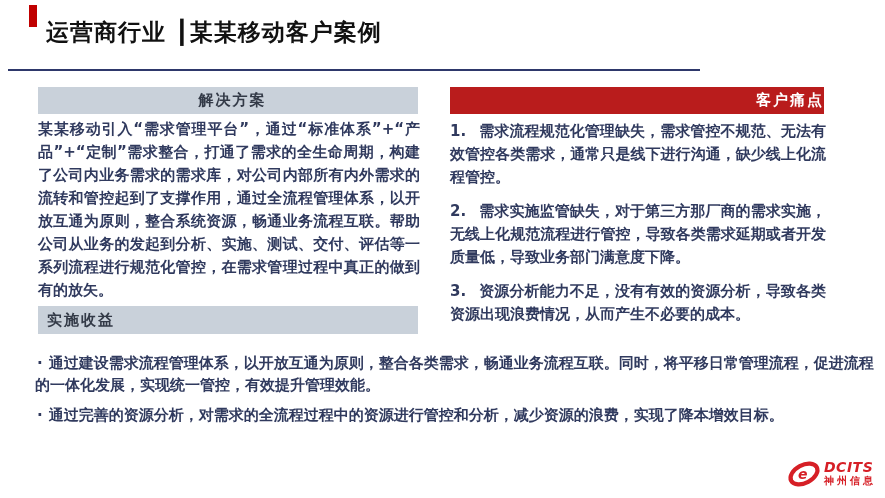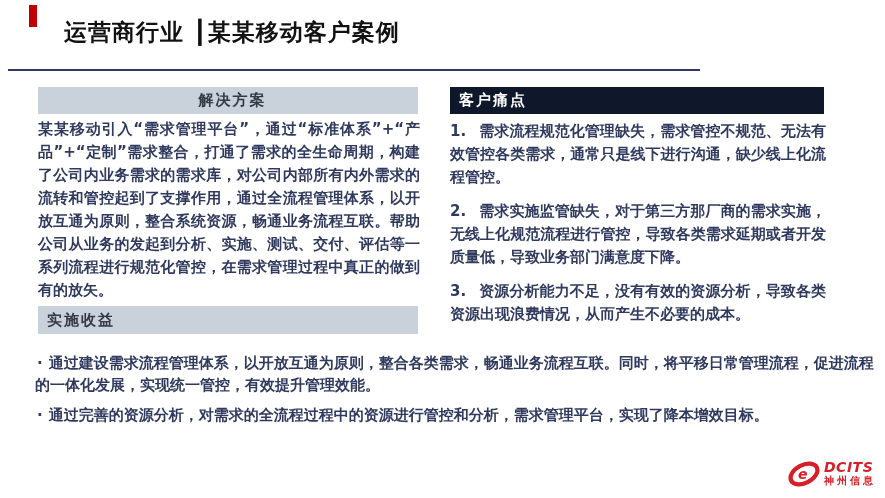--- a/index.html
+++ b/index.html
@@ -3,30 +3,30 @@
 <meta charset="utf-8">
 <style>
   html,body{margin:0;padding:0;background:#fff;}
   #slide{
     position:relative;width:885px;height:498px;background:#ffffff;overflow:hidden;
     font-family:"DejaVu Sans","Liberation Sans",sans-serif;
   }
   .accent-bar{position:absolute;left:29px;top:5px;width:8px;height:22px;background:#c00000;}
   .page-title{
     position:absolute;left:46px;top:17px;font-size:23px;font-weight:bold;color:#111111;
-    letter-spacing:1px;white-space:nowrap;margin-left:18px;
+    letter-spacing:1px;white-space:nowrap;
   }
   .title-rule{position:absolute;left:8px;top:69px;width:692px;height:2px;background:#2e386b;}
 
   .section-header{
     position:absolute;height:27px;line-height:27px;padding-left:9px;box-sizing:border-box;
     font-size:15px;font-weight:bold;letter-spacing:2px;
   }
   .hdr-solution{left:38px;top:87px;width:380px;background:#c9d1da;color:#333a47;text-align:center;}
-  .hdr-pain{left:450px;top:87px;width:374px;background:#0f172a;color:#ffffff;}
+  .hdr-pain{left:450px;top:87px;width:374px;background:#b91c1c;color:#ffffff;text-align:right;}
   .hdr-benefits{left:38px;top:306px;width:380px;height:28px;line-height:29px;background:#c9d1da;color:#333a47;}
 
   .solution-body{
     position:absolute;left:38px;top:118px;width:382px;
     font-size:15px;line-height:23px;color:#303a5e;font-weight:600;text-align:justify;
   }
   .pain-list{position:absolute;left:450px;top:120px;width:376px;color:#303a5e;}
   .pain-list p{margin:0 0 11px 0;font-size:15px;line-height:23px;font-weight:600;text-align:justify;}
   .pain-num{margin-right:13px;}
 
@@ -66,21 +66,21 @@
       <span class="pain-num">3.</span><span>资源分析能力不足，没有有效的资源分析，导致各类资源出现浪费情况，从而产生不必要的成本。</span>
     </p>
   </div>
 
   <div class="section-header hdr-benefits">实施收益</div>
   <div class="benefits-list">
     <p>
       <span class="bullet-marker">·</span><span>通过建设需求流程管理体系，以开放互通为原则，整合各类需求，畅通业务流程互联。同时，将平移日常管理流程，促进流程的一体化发展，实现统一管控，有效提升管理效能。</span>
     </p>
     <p>
-      <span class="bullet-marker">·</span><span>通过完善的资源分析，对需求的全流程过程中的资源进行管控和分析，需求管理平台，实现了降本增效目标。</span>
+      <span class="bullet-marker">·</span><span>通过完善的资源分析，对需求的全流程过程中的资源进行管控和分析，减少资源的浪费，实现了降本增效目标。</span>
     </p>
   </div>
 
   <div class="logo">
     <svg class="logo-swoosh" viewBox="0 0 36 34" xmlns="http://www.w3.org/2000/svg">
       <g transform="rotate(-28 18 18)">
         <ellipse cx="18" cy="18" rx="14.5" ry="9" fill="none" stroke="#d61f26" stroke-width="4.2"></ellipse>
       </g>
       <text x="12" y="23" font-size="14" font-style="italic" font-weight="bold" fill="#d61f26">e</text>
     </svg>

